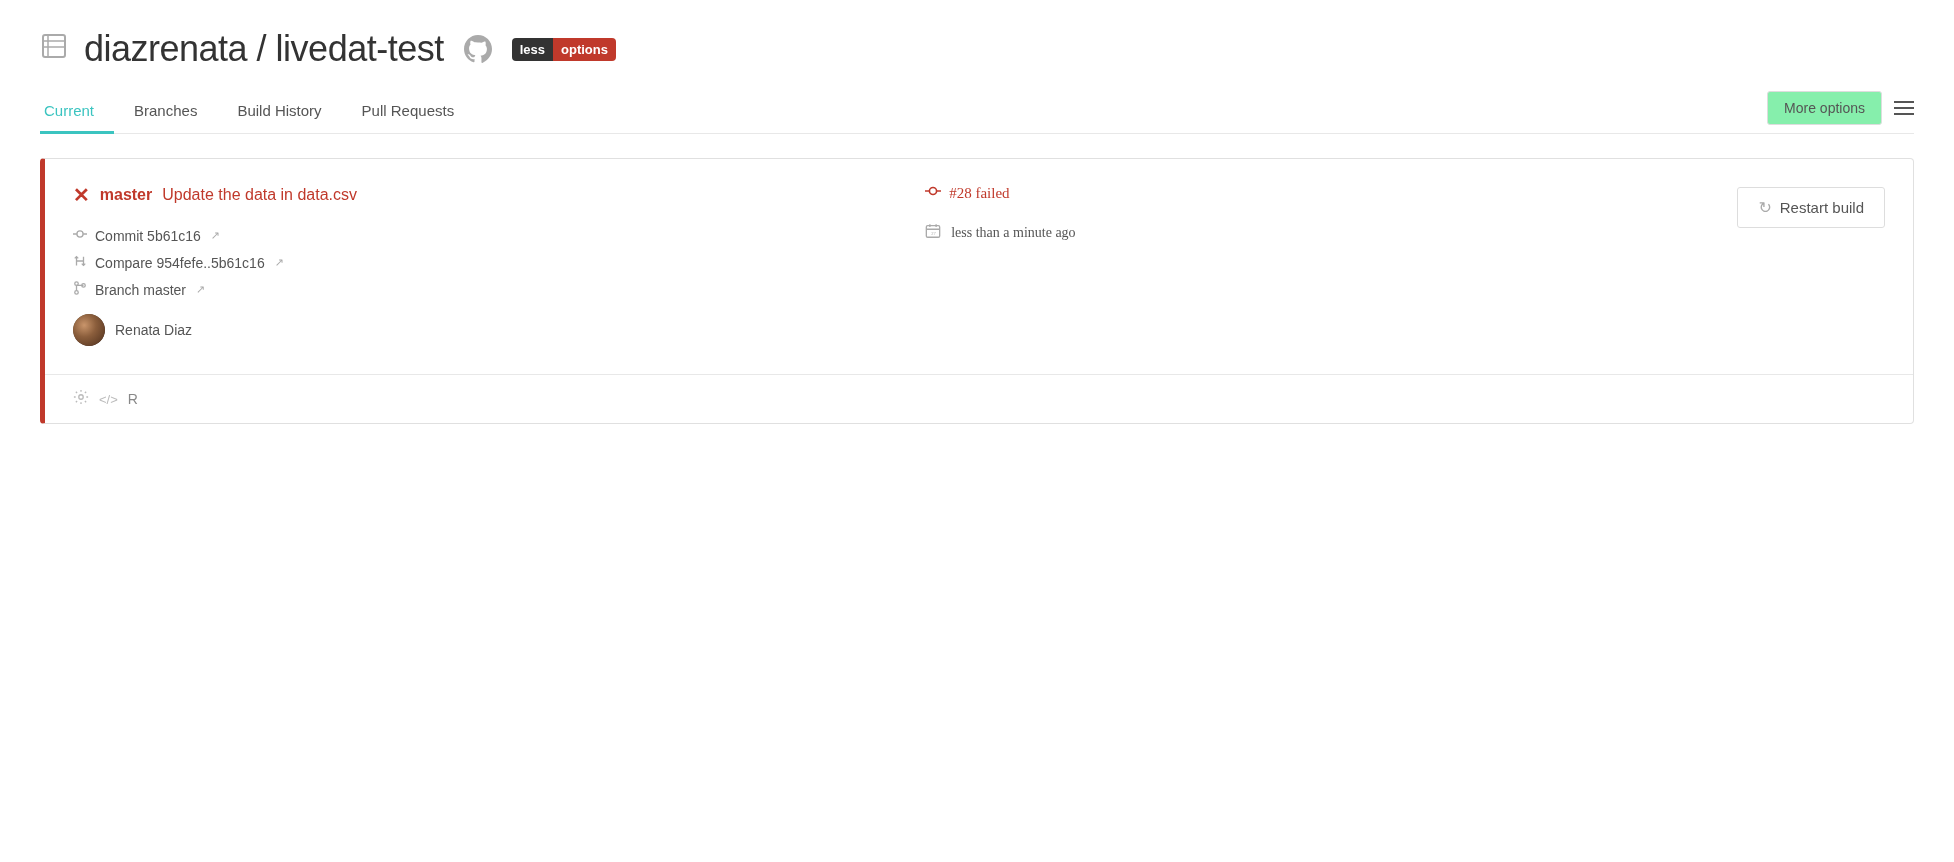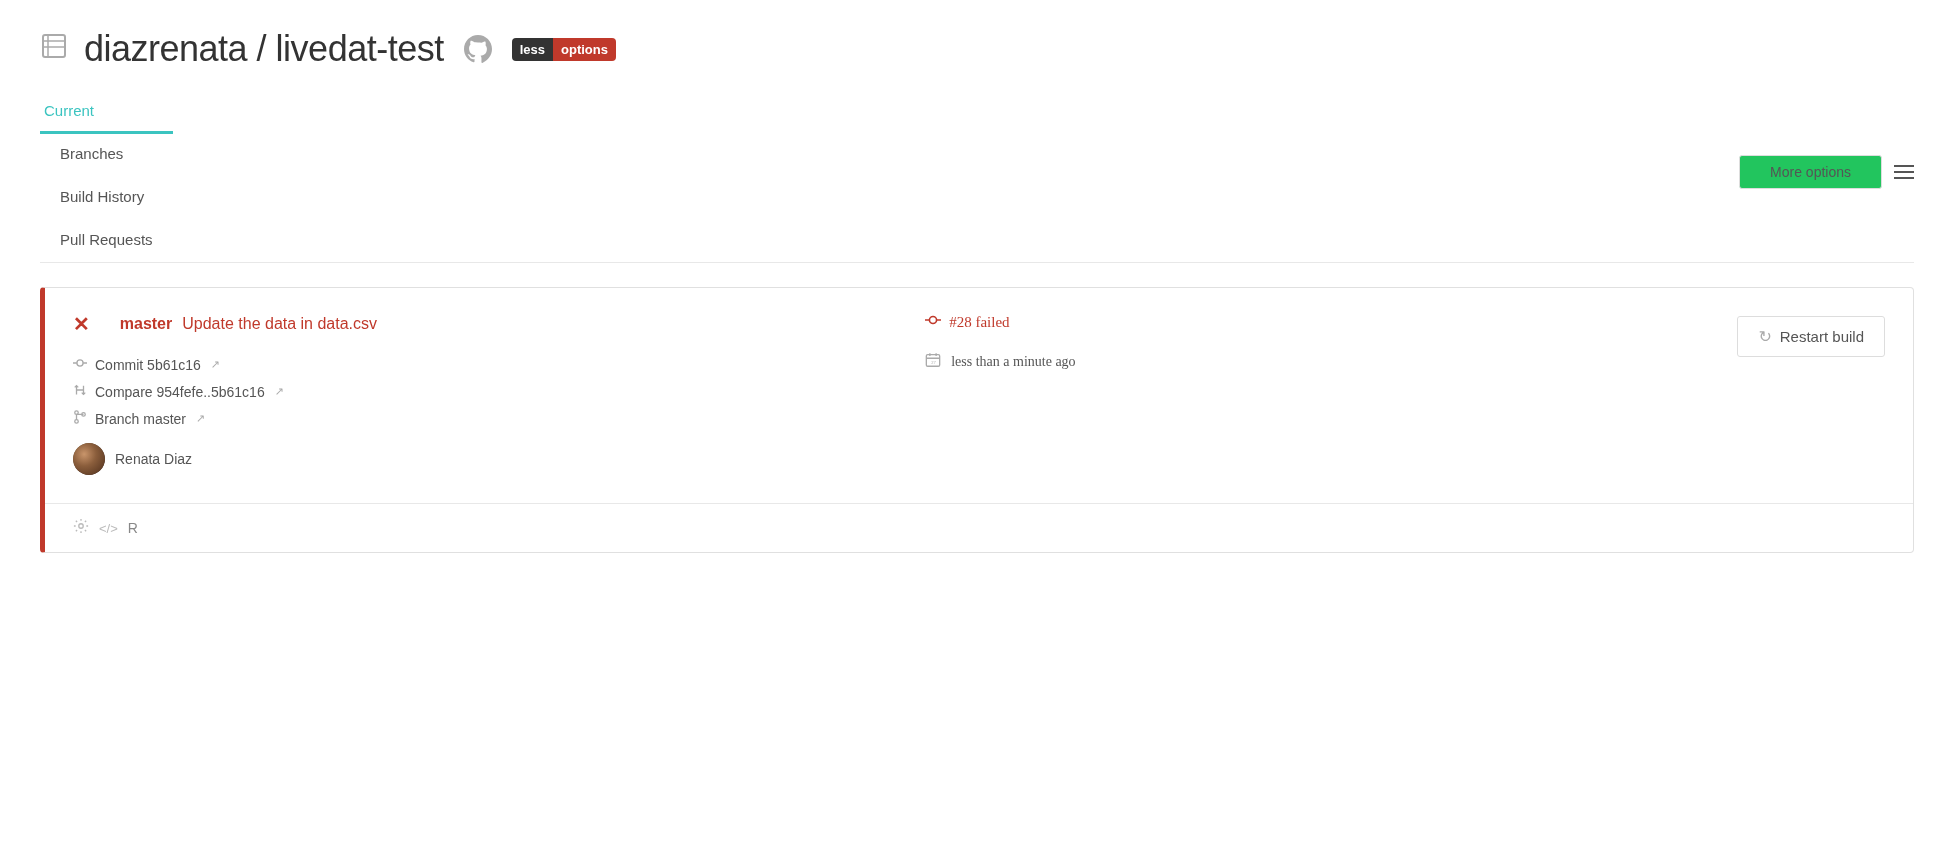--- a/index.html
+++ b/index.html
@@ -71,21 +71,20 @@
       align-items: center;
       border-bottom: 1px solid #e8e8e8;
       padding-bottom: 0;
       margin-bottom: 24px;
       justify-content: space-between;
     }
 
     .nav-tabs {
       display: flex;
       gap: 0;
-      flex-direction: column;
     }
 
     .nav-tab {
       padding: 12px 20px;
       font-size: 15px;
       color: #555;
       cursor: pointer;
       border-bottom: 3px solid transparent;
       margin-bottom: -1px;
       text-decoration: none;
@@ -103,22 +102,22 @@
 
     .nav-right {
       display: flex;
       align-items: center;
       gap: 12px;
       padding-bottom: 8px;
     }
 
     .more-options-btn {
       border: 1px solid #ddd;
-      background: #22c55e;
-      padding: 8px 30px;
+      background: #86efac;
+      padding: 8px 16px;
       font-size: 14px;
       color: #555;
       cursor: pointer;
       border-radius: 3px;
     }
 
     .hamburger-icon {
       display: flex;
       flex-direction: column;
       gap: 4px;
@@ -174,21 +173,20 @@
     .fail-x {
       color: #c0392b;
       font-size: 20px;
       font-weight: bold;
     }
 
     .branch-name {
       color: #c0392b;
       font-weight: 600;
       font-size: 16px;
-      margin-left: 20px;
     }
 
     .commit-message {
       color: #c0392b;
       font-size: 16px;
     }
 
     
     .meta-row {
       display: flex;

